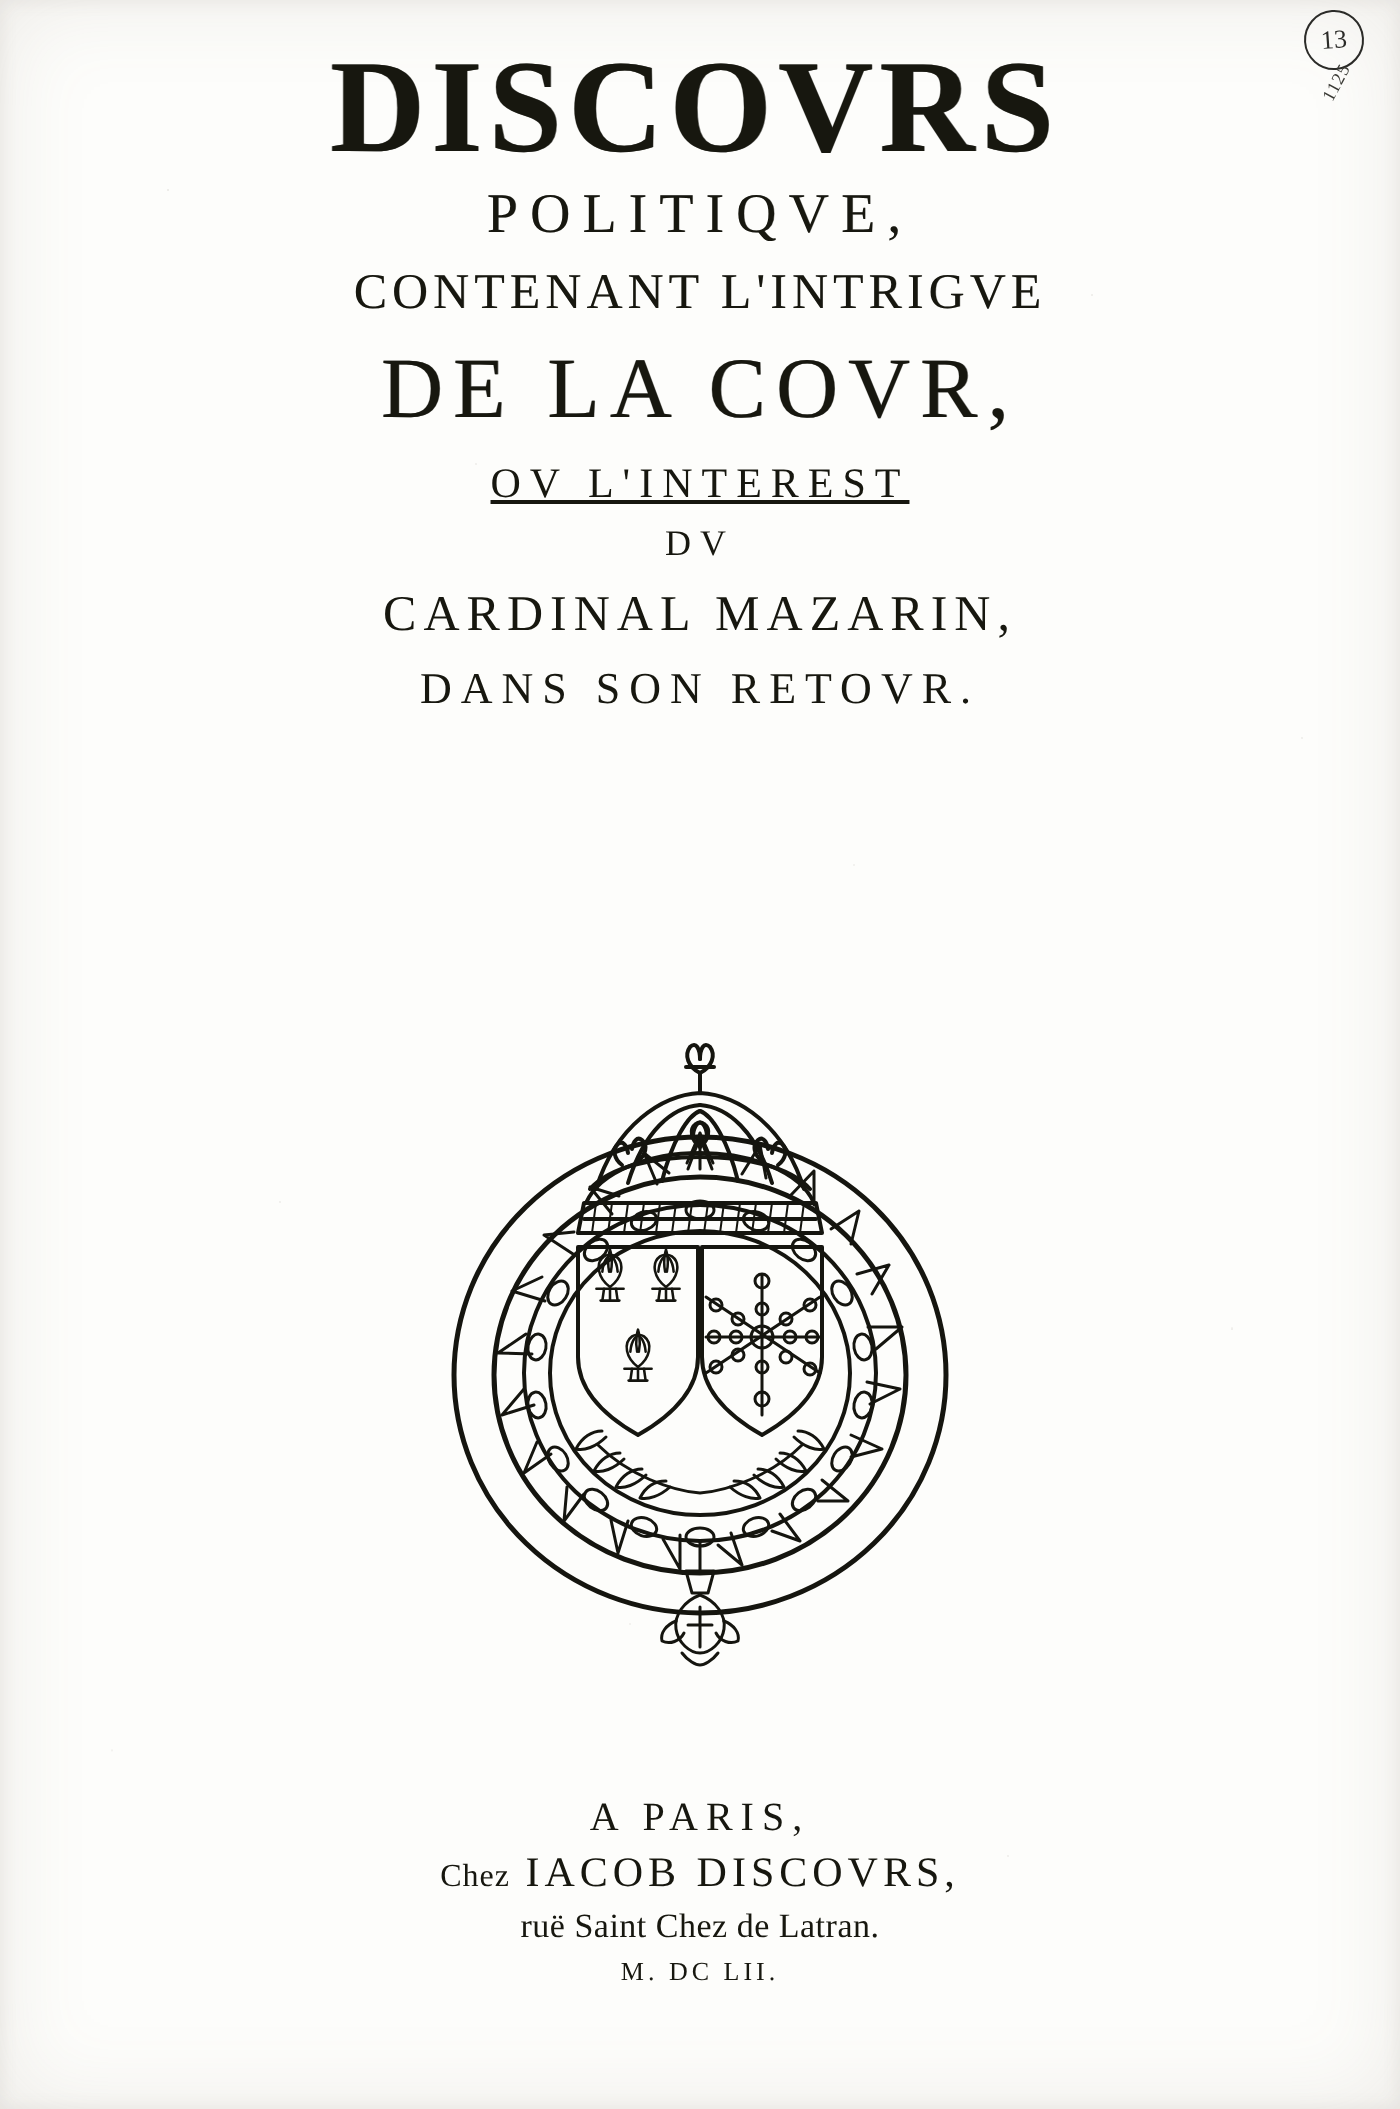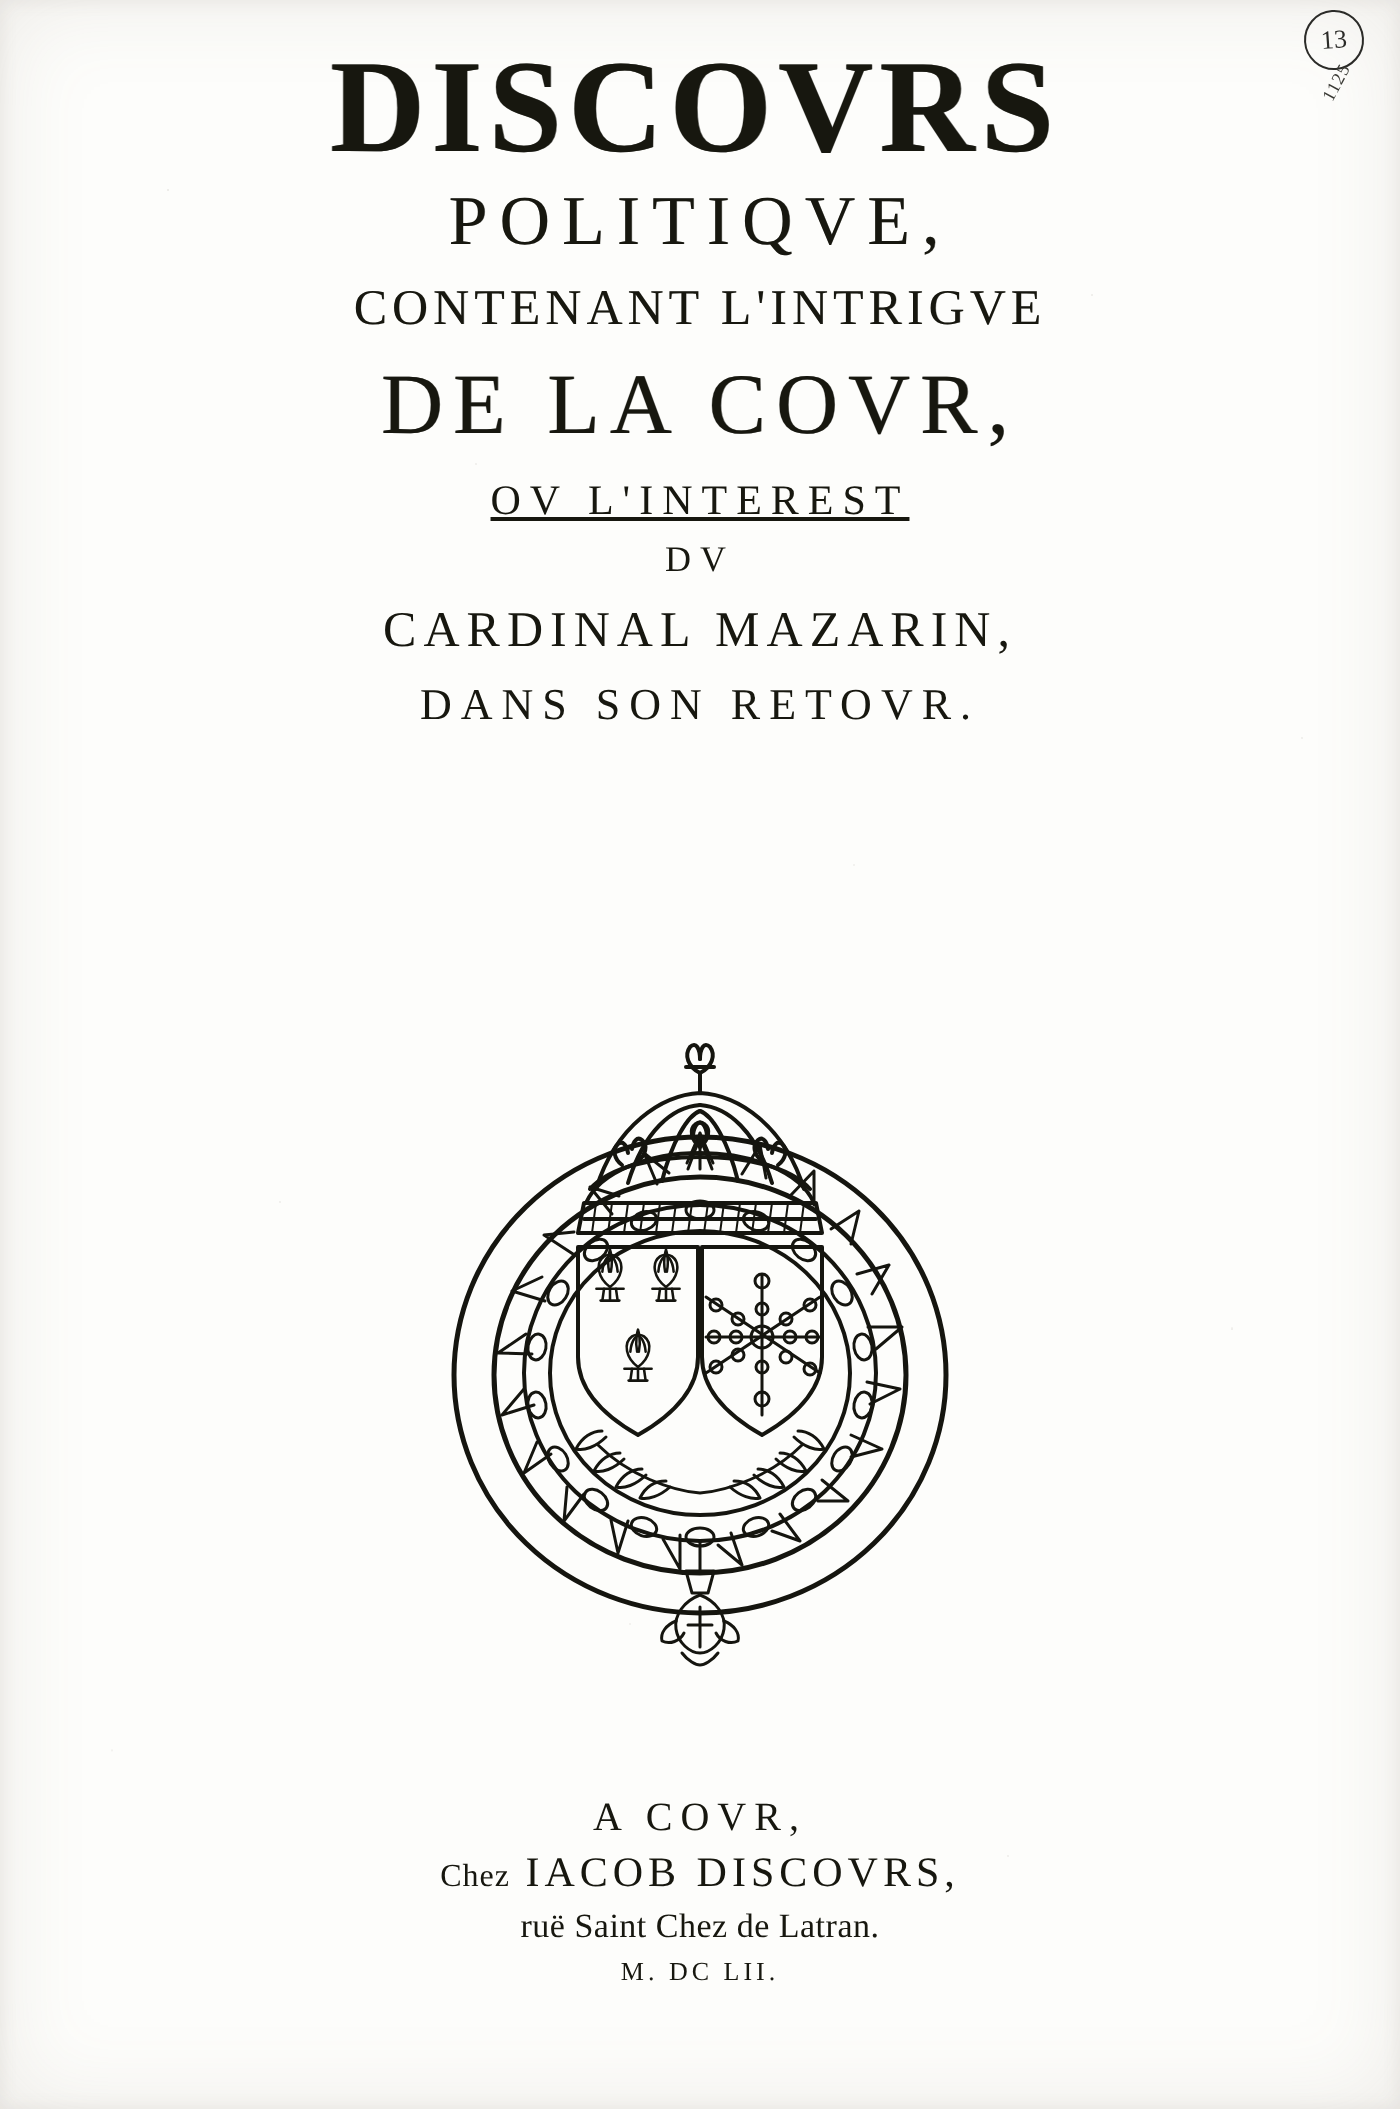--- a/index.html
+++ b/index.html
@@ -93,21 +93,21 @@
   .l-discours {
     font-size: 132px;
     line-height: 1.02;
     letter-spacing: 6px;
     font-weight: bold;
     margin-left: -10px;
     text-shadow: 0.6px 0 0 rgba(20,20,14,0.55), -0.6px 0.4px 0 rgba(20,20,14,0.35);
   }
   
   .l-politique {
-    font-size: 70px;
+    font-size: 56px;
     line-height: 1.18;
     letter-spacing: 12px;
     margin-top: 6px;
     text-shadow: 0.4px 0 0 rgba(20,20,14,0.4);
   }
   
   .l-contenant {
     font-size: 50px;
     line-height: 1.2;
     letter-spacing: 5px;
@@ -403,21 +403,21 @@
           <path d="M300 632 L300 672"></path>
           <path d="M288 650 L312 650"></path>
           <path d="M282 678 c6 8 14 12 18 12 c4 0 12 -4 18 -12"></path>
         </g>
 
       </g>
     </svg>
   </div>
 
   <div class="imprint">
-    <div class="ln i-paris">A  COVR,</div>
+    <div class="ln i-paris">A  PARIS,</div>
     <div class="ln i-chez">
       <span class="small">Chez</span>
       <span>IACOB  DISCOVRS,</span>
     </div>
     <div class="ln i-rue">ruë Saint Chez de Latran.</div>
     <div class="ln i-year">M. DC LII.</div>
   </div>
 
 </div>
 

